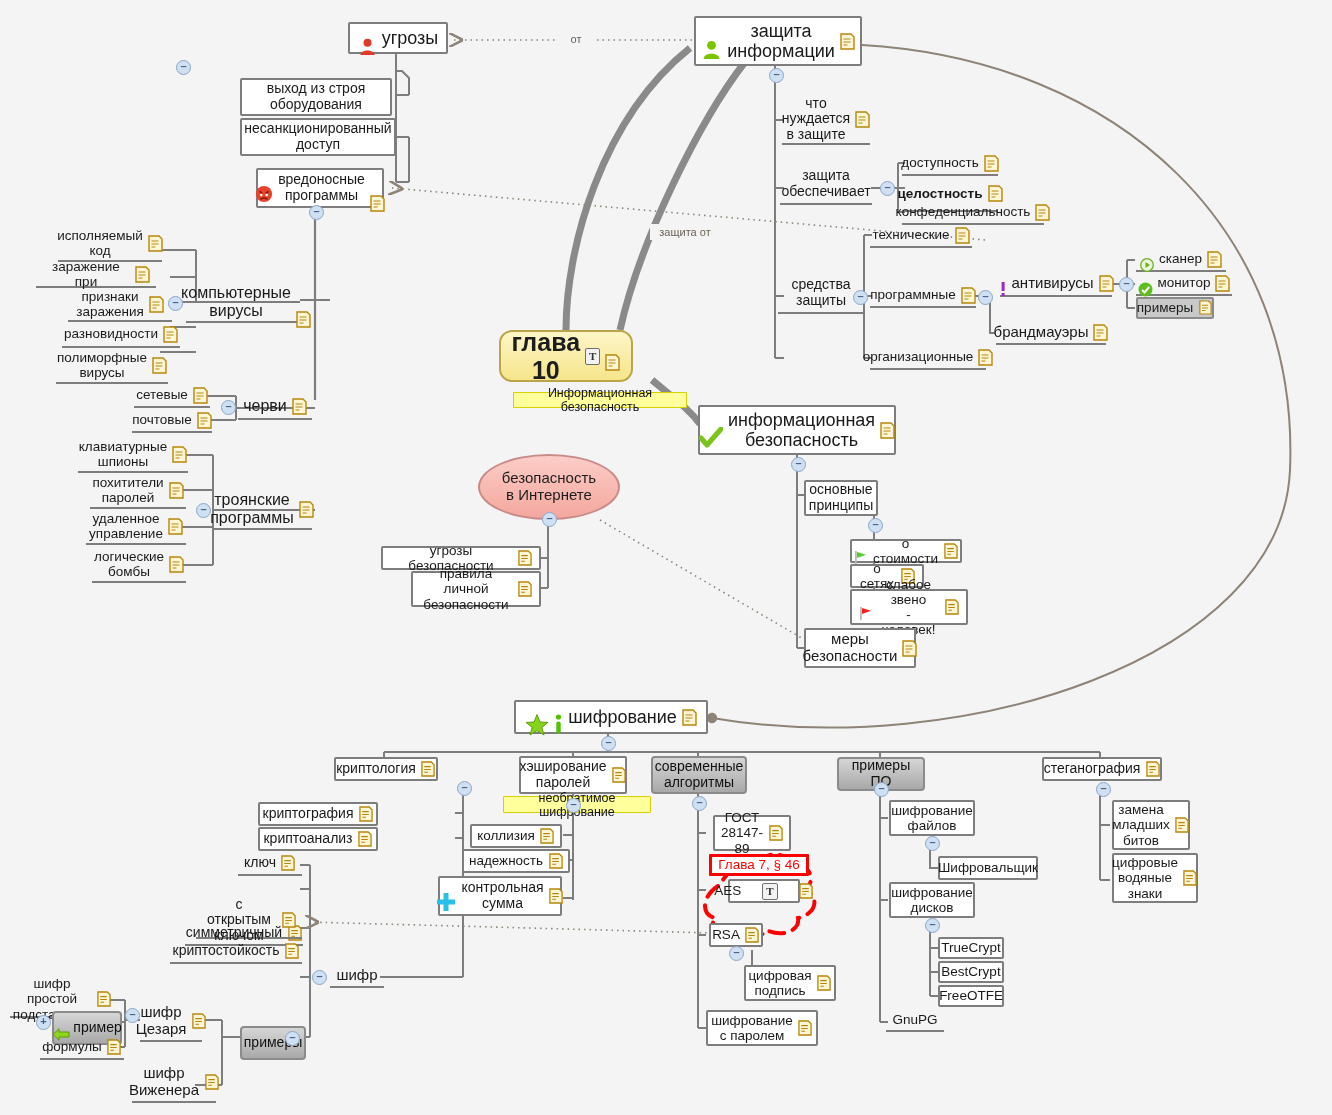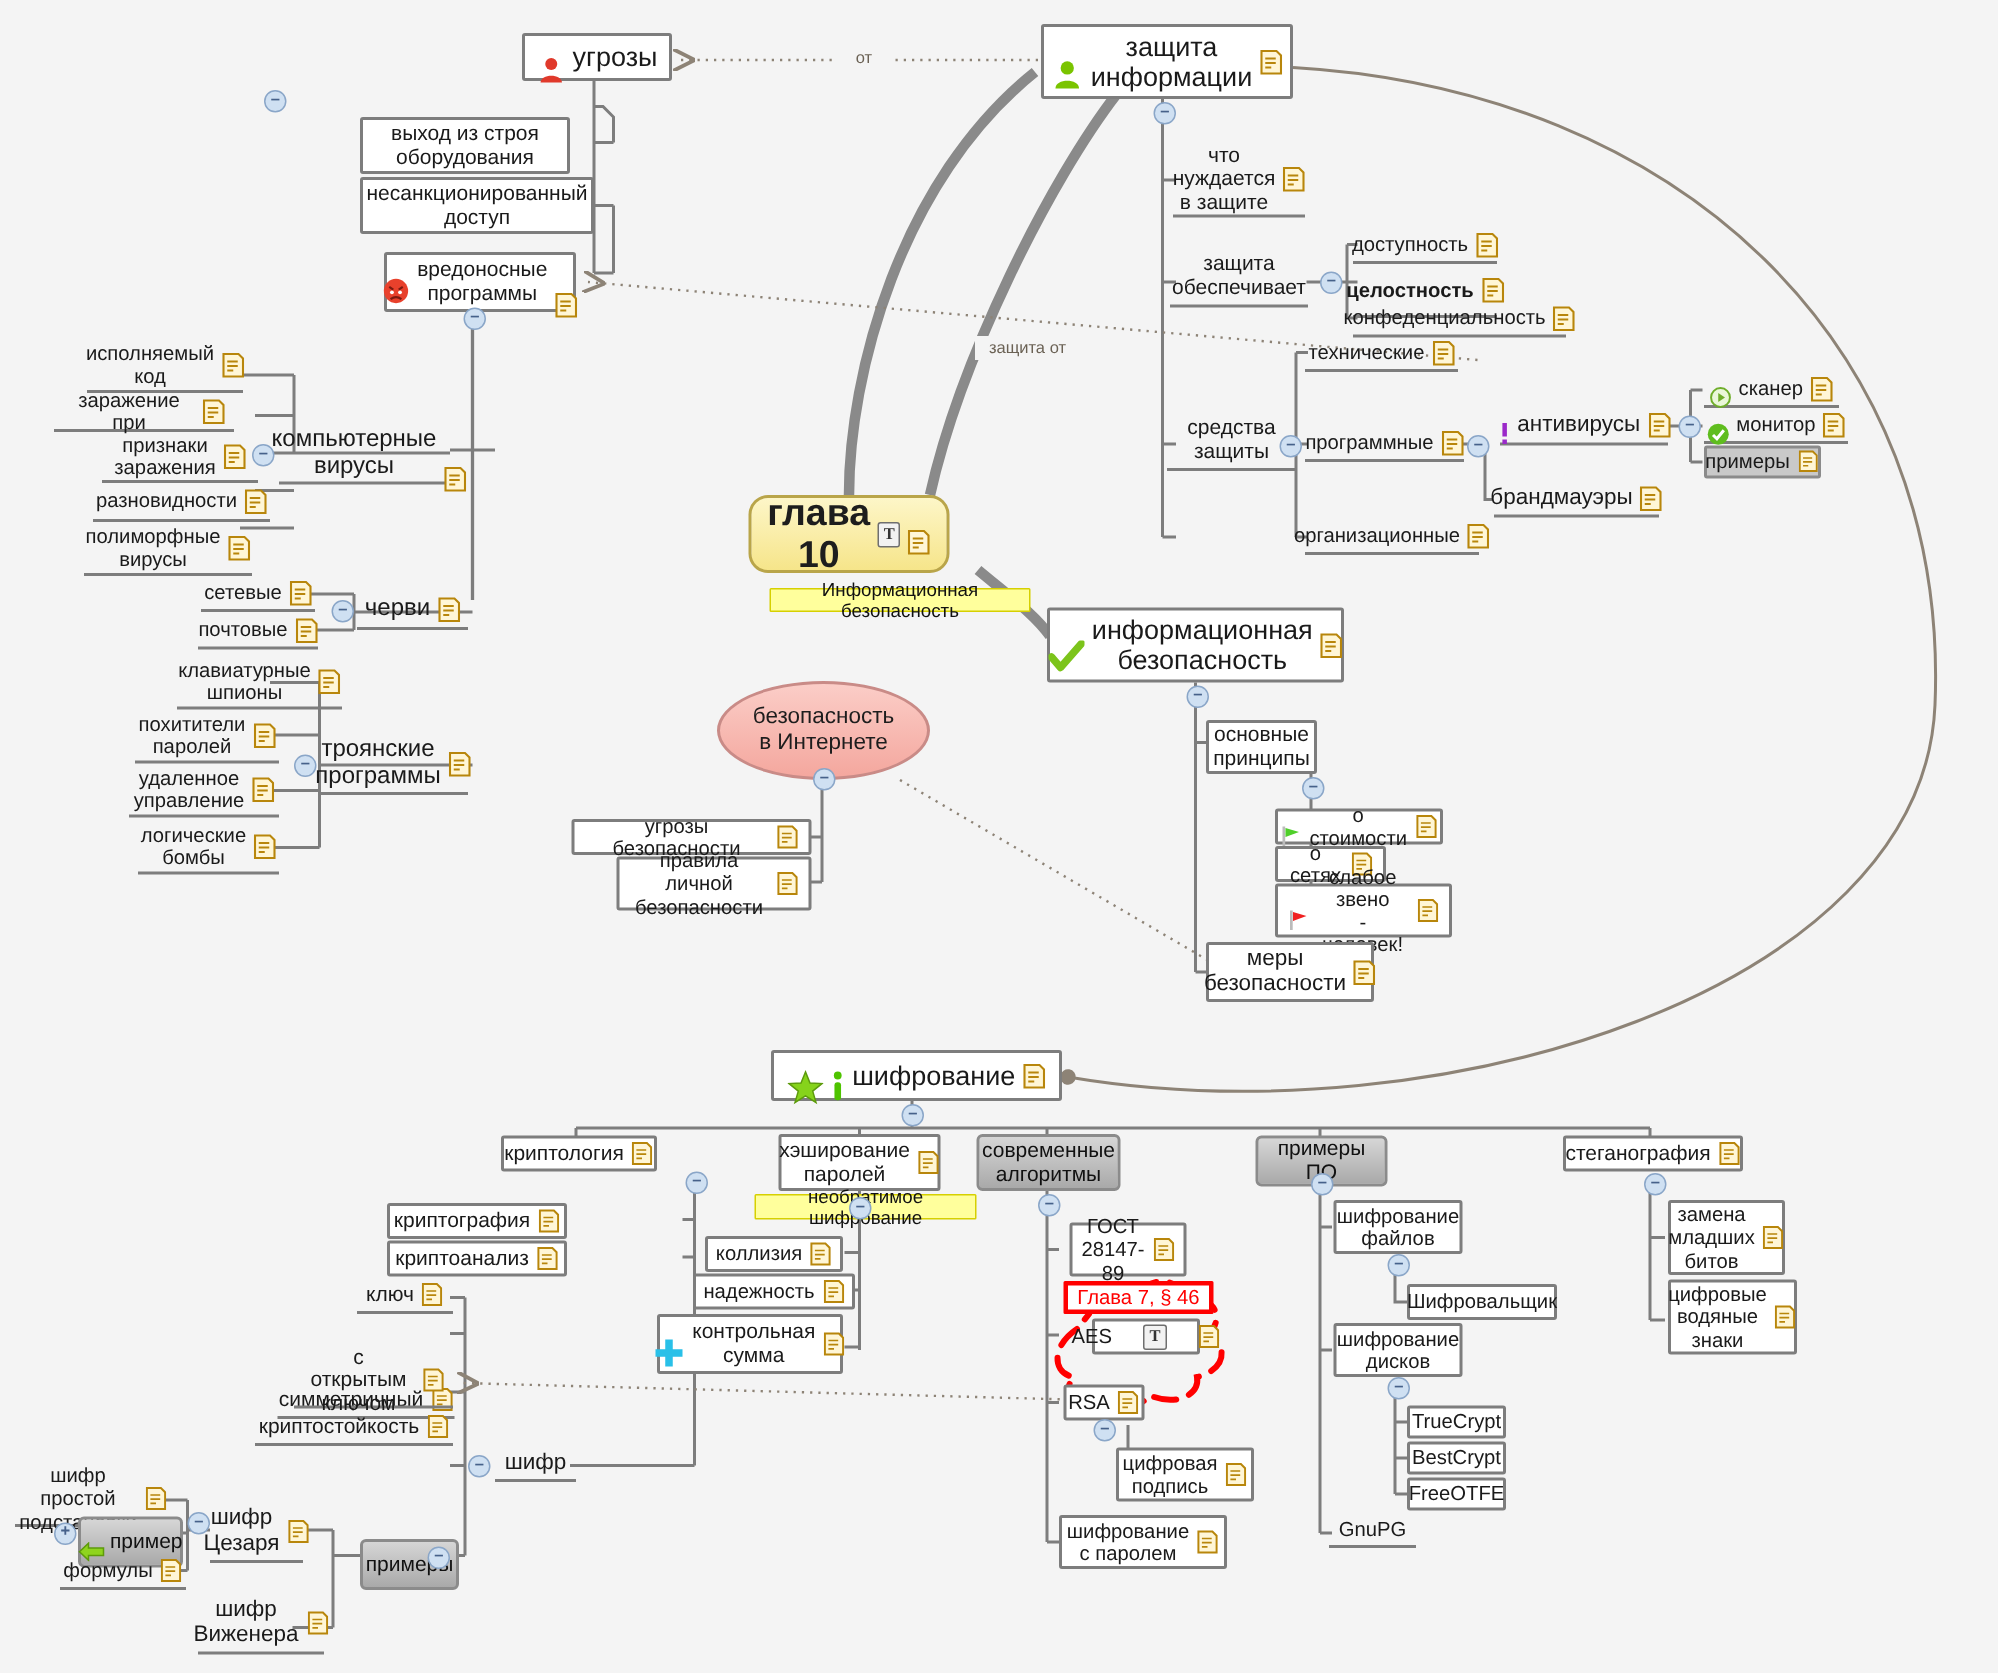--- a/index.html
+++ b/index.html
@@ -169,21 +169,21 @@
     <span class="ico">
       <svg width="19" height="19" viewBox="0 0 20 20">
           <circle cx="10" cy="6" r="4.2" fill="#e0392b"></circle>
           <path d="M2.5,19 C2.5,12.5 17.5,12.5 17.5,19 Z" fill="#e0392b"></path>
         </svg>
     </span>
     <span class="txt">угрозы</span>
   </div>
   <div class="hdl" style="left:176px;top:60px;">–</div>
 
-  <div class="node box f14" style="left:240px;top:78px;width:140px;height:38px;">
+  <div class="node box f14" style="left:240px;top:78px;width:152px;height:38px;">
     <span class="txt">выход из строя
 оборудования</span>
   </div>
   <div class="node box f14" style="left:240px;top:118px;width:156px;height:38px;">
     <span class="txt">несанкционированный
 доступ</span>
   </div>
   <div class="node box f14" style="left:256px;top:168px;width:128px;height:40px;">
     <span class="ico">
       <svg width="18" height="18" viewBox="0 0 20 20">
@@ -281,21 +281,21 @@
 
   <div class="node ul f16" style="left:212px;top:490px;width:100px;height:40px;">
     <span class="txt">троянские
 программы</span>
     <span class="ico note-ico"><svg width="15" height="17" viewBox="0 0 15 17">
           <path d="M1,1 h10 l3,3 v12 h-13 Z" fill="#fff6d6" stroke="#b8860b" stroke-width="1.4"></path>
           <path d="M3.5,6 h7 M3.5,9 h7 M3.5,12 h4" stroke="#b8860b" stroke-width="1.2"></path>
         </svg></span>
   </div>
   <div class="hdl" style="left:196px;top:503px;">–</div>
-  <div class="node ul f13" style="left:78px;top:437px;width:110px;height:36px;margin-left:40px;">
+  <div class="node ul f13" style="left:78px;top:437px;width:110px;height:36px;">
     <span class="txt">клавиатурные
 шпионы</span>
     <span class="ico note-ico"><svg width="15" height="17" viewBox="0 0 15 17">
           <path d="M1,1 h10 l3,3 v12 h-13 Z" fill="#fff6d6" stroke="#b8860b" stroke-width="1.4"></path>
           <path d="M3.5,6 h7 M3.5,9 h7 M3.5,12 h4" stroke="#b8860b" stroke-width="1.2"></path>
         </svg></span>
   </div>
   <div class="node ul f13" style="left:90px;top:473px;width:96px;height:36px;">
     <span class="txt">похитители
 паролей</span>

